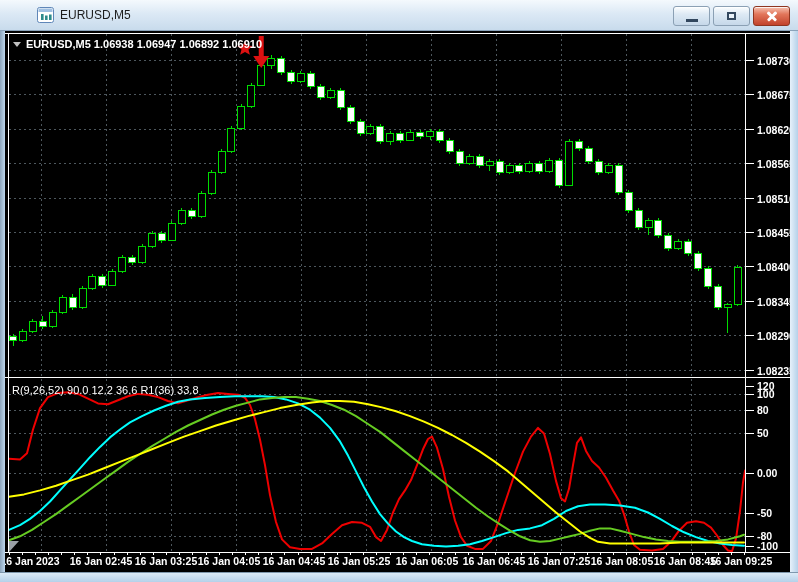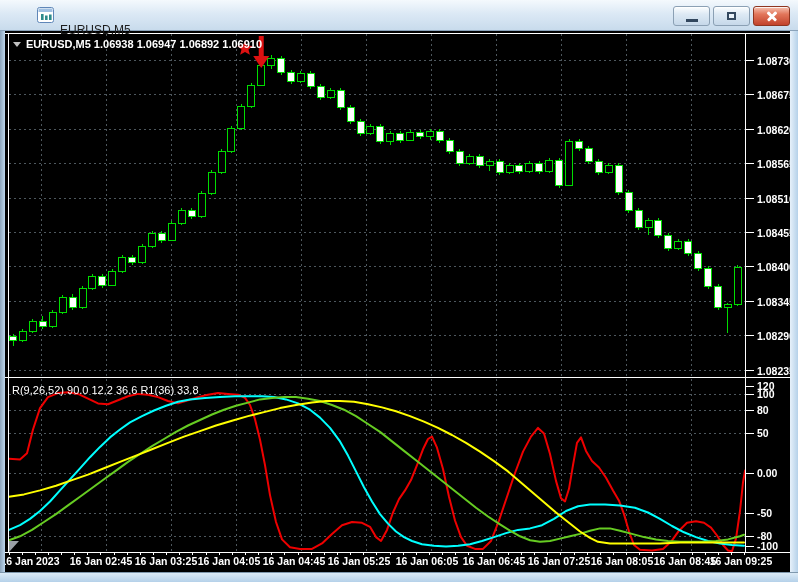--- a/index.html
+++ b/index.html
@@ -8,21 +8,21 @@
     font-family:"Liberation Sans",sans-serif;background:#000;
   }
   
   .titlebar{
     position:absolute;left:0;top:0;width:798px;height:31px;box-sizing:border-box;
     background:linear-gradient(#f4f9fd,#dce9f5 45%,#c8dbec);
     border-bottom:1px solid #8ba3ba;z-index:5;
   }
   .titlebar-icon{position:absolute;left:37px;top:7px;width:17px;height:16px;}
   .title-text{
-    position:absolute;left:60px;top:15px;height:31px;line-height:31px;
+    position:absolute;left:60px;top:0;height:31px;line-height:31px;
     font-size:12px;color:#1c1c1c;white-space:nowrap;
   }
   .win-buttons{position:absolute;right:8px;top:6px;display:flex;gap:3px;z-index:6;}
   .win-btn{
     width:37px;height:20px;border:1px solid #8ba0b4;border-radius:3px;box-sizing:border-box;
     background:linear-gradient(#fcfeff,#dde9f4 40%,#c6d8e9);
     box-shadow:inset 0 1px 0 rgba(255,255,255,.8);
     position:relative;cursor:default;
   }
   .win-btn.close{

